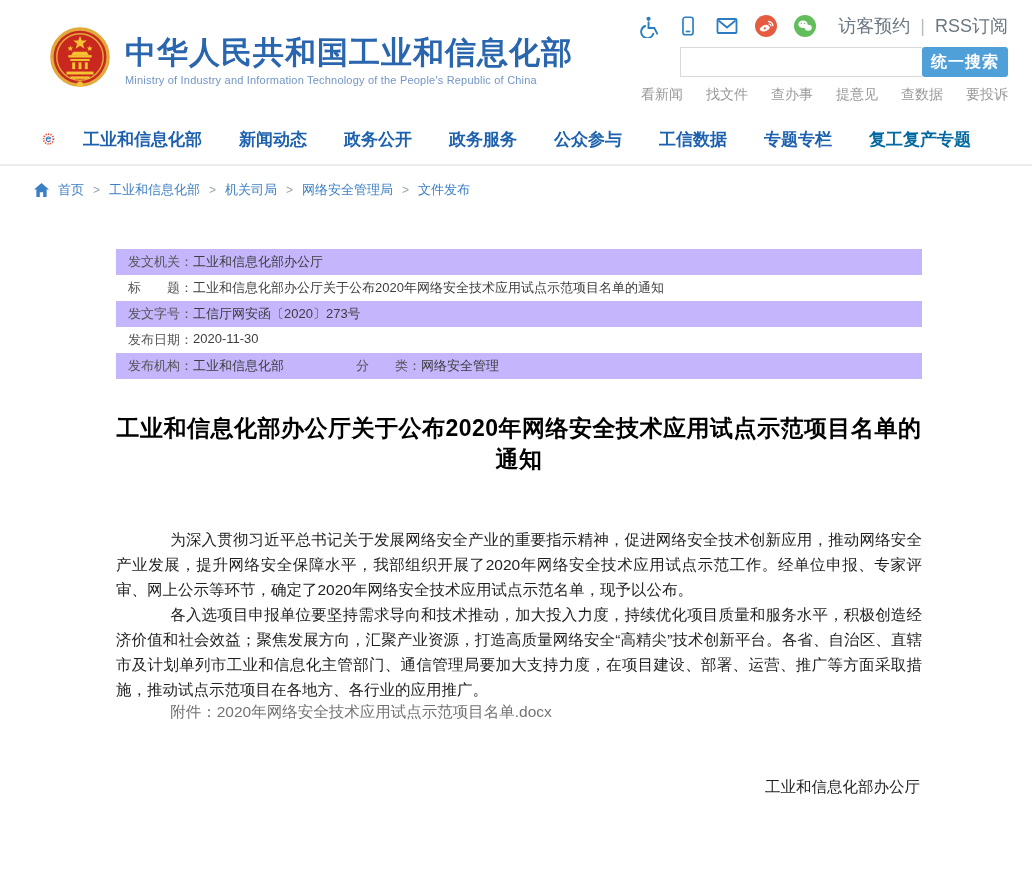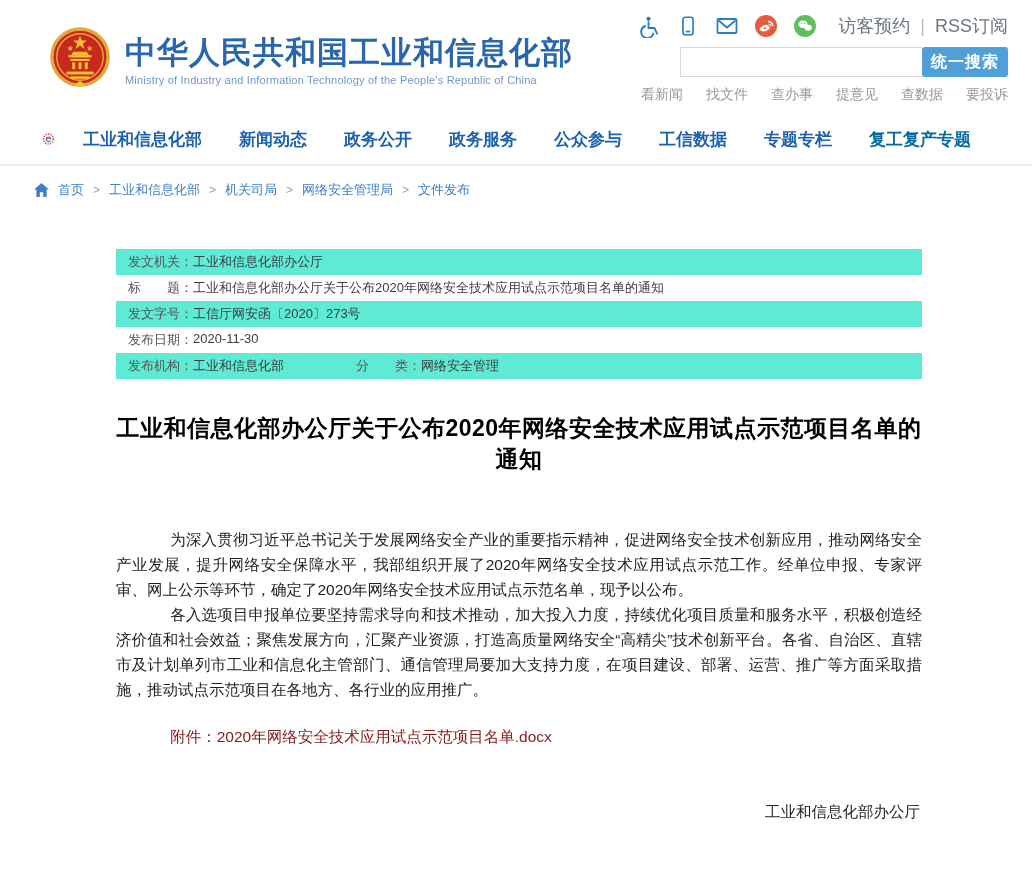--- a/index.html
+++ b/index.html
@@ -53,35 +53,35 @@
   }
   .breadcrumb .home-icon { width: 15px; height: 14px; }
   .crumb { cursor: pointer; }
   .crumb-sep { color: #9aa3ab; font-size: 12px; }
 
   
   .doc { width: 806px; margin: 38px 0 0 116px; }
 
   .meta { font-size: 13px; }
   .meta-row { display: flex; min-height: 26px; align-items: center; padding: 0 12px; }
-  .meta-row.alt { background: #5eead4; text-align: right; }
+  .meta-row.alt { background: #c4b5fd; text-align: right; }
   .meta-cell { display: flex; }
   .meta-cell.fixed { width: 228px; }
   .meta-label { color: #555; white-space: pre; }
   .meta-value { color: #3d3d3d; }
 
   .doc-title {
     margin-top: 34px; text-align: center; font-size: 23px; font-weight: bold; color: #000;
     letter-spacing: 0.5px;
   }
 
   .doc-body { margin-top: 52px; font-size: 15.5px; line-height: 25px; color: #1f1f1f; text-align: justify; }
   .doc-body p.indent { text-indent: 3.5em; }
 
-  .attachment { margin-top: 25px; font-size: 15.5px; color: #7f1d1d; text-indent: 3.5em; cursor: pointer; }
+  .attachment { font-size: 15.5px; color: #737373; text-indent: 3.5em; cursor: pointer; }
 
   .signature { margin-top: 54px; text-align: right; font-size: 15.5px; color: #1f1f1f; }
   .sig-org { padding-right: 2px; }
 </style>
 </head>
 <body>
 
 <div class="header">
 
   <div class="brand">

